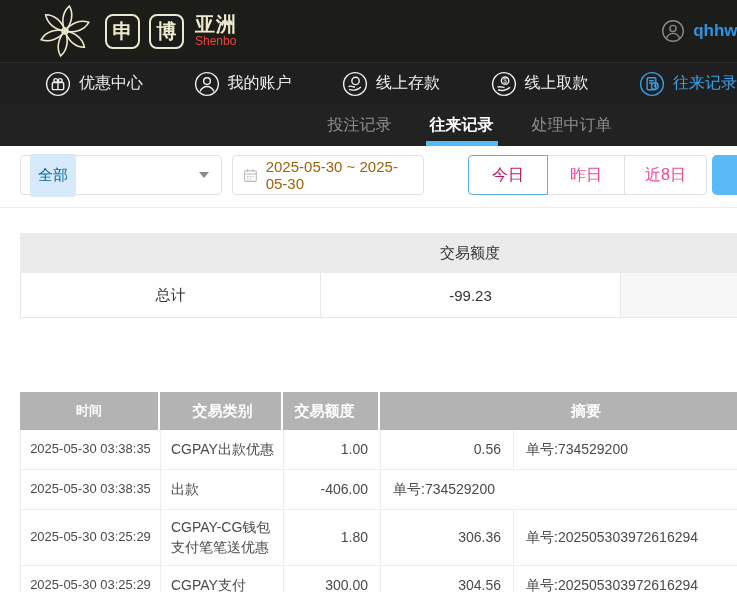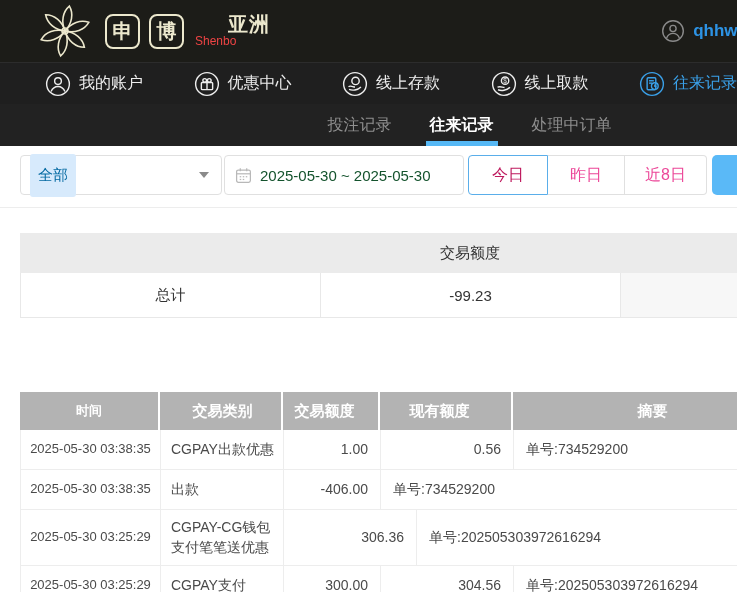--- a/index.html
+++ b/index.html
@@ -6,21 +6,21 @@
   body{font-family:"Liberation Sans","DejaVu Sans",sans-serif;background:#fff;}
   .viewport{position:relative;width:737px;height:592px;overflow:hidden;background:#fff;}
 
   
   .top-header{position:relative;height:62px;background:#1c1c18;display:flex;align-items:center;}
   .logo-wrap{display:flex;align-items:center;margin-left:34px;gap:9px;}
   .logo-flower{width:62px;height:60px;}
   .logo-char-box{width:31px;height:31px;border:2px solid #ece8cd;border-radius:8px;color:#ece8cd;
     font-size:20px;display:flex;align-items:center;justify-content:center;font-weight:bold;}
   .logo-right{display:flex;flex-direction:column;line-height:1.05;margin-left:2px;}
-  .logo-region{color:#ece8cd;font-size:20px;font-weight:bold;letter-spacing:1px;margin-left:33px;}
+  .logo-region{color:#ece8cd;font-size:20px;font-weight:bold;letter-spacing:1px;}
   .logo-sub{color:#ef4444;font-size:12px;}
   .hdr-user{position:absolute;right:-10px;top:0;height:62px;display:flex;align-items:center;gap:8px;}
   .hdr-user .uname{color:#2d93e4;font-size:17px;font-weight:bold;}
 
   
   .nav-bar{height:41px;background:#1f1f1f;border-top:1px solid #2c2c2c;display:flex;
     justify-content:space-between;align-items:center;padding:0 0 0 45px;}
   .nav-item{display:flex;align-items:center;gap:8px;color:#ededed;font-size:16px;cursor:pointer;width:98px;flex:none;}
   .nav-item.active{color:#3aa0e8;}
   .nav-item svg{flex:none;}
@@ -31,22 +31,22 @@
   .subtab.active{color:#fff;font-weight:bold;}
   .subtab.active::after{content:"";position:absolute;left:-2px;right:-2px;bottom:0;height:5px;background:#56b8f5;}
 
   
   .filter-row{position:relative;height:61px;border-bottom:1px solid #ededed;background:#fff;}
   .ctl{position:absolute;top:9px;height:40px;box-sizing:border-box;}
   .type-select{left:20px;width:202px;border:1px solid #e0e0e0;border-radius:4px;display:flex;
     align-items:center;justify-content:space-between;padding:0 12px 0 9px;cursor:pointer;}
   .type-tag{background:#d7eafc;color:#0369a1;font-size:15px;padding:12px 8px;border-radius:3px;}
   .caret-down{width:0;height:0;border-left:5px solid transparent;border-right:5px solid transparent;border-top:6px solid #8a8a8a;}
-  .date-box{left:224px;width:240px;border:1px solid #e0e0e0;border-radius:4px;display:flex;
-    align-items:center;gap:8px;padding:0 10px;color:#14532d;font-size:15px;cursor:pointer;}
+  .date-box{left:232px;width:192px;border:1px solid #e0e0e0;border-radius:4px;display:flex;
+    align-items:center;gap:8px;padding:0 10px;color:#a16207;font-size:15px;cursor:pointer;}
   .quick-group{left:468px;display:flex;}
   .qbtn{height:40px;box-sizing:border-box;display:flex;align-items:center;justify-content:center;
     font-size:16px;cursor:pointer;background:#fff;}
   .qbtn.today{width:80px;border:1px solid #5aaeea;color:#be185d;border-radius:4px 0 0 4px;z-index:2;}
   .qbtn.gray{border:1px solid #e0e0e0;border-left:none;color:#ec4899;}
   .qbtn.yesterday{width:77px;}
   .qbtn.last8{width:82px;border-radius:0 4px 4px 0;}
   .search-btn{left:712px;width:70px;background:#5ab9f7;border-radius:5px;cursor:pointer;}
 
   
@@ -122,37 +122,37 @@
       </svg>
       <span class="uname">qhhw2</span>
     </div>
   </div>
 
   <div class="nav-bar">
     <div class="nav-item">
       <svg width="26" height="26" viewBox="0 0 24 24">
         <g fill="none" stroke="currentColor" stroke-width="1.3">
           <circle cx="12" cy="12" r="10.5"></circle>
-            <circle cx="12" cy="9.3" r="3.1"></circle>
-          <path d="M5.6,19 C7.2,15.3 10,14.3 12,14.3 C14,14.3 16.8,15.3 18.4,19"></path>
-        </g>
-      </svg>
-      <span>我的账户</span>
-    </div>
-    <div class="nav-item">
-      <svg width="26" height="26" viewBox="0 0 24 24">
-        <g fill="none" stroke="currentColor" stroke-width="1.3">
-          <circle cx="12" cy="12" r="10.5"></circle>
           <rect x="6.8" y="10.6" width="10.4" height="6.6" rx="0.8"></rect>
           <line x1="12" y1="10.6" x2="12" y2="17.2"></line>
           <circle cx="9.9" cy="8.7" r="1.7"></circle>
             <circle cx="14.1" cy="8.7" r="1.7"></circle>
         </g>
       </svg>
       <span>优惠中心</span>
+    </div>
+    <div class="nav-item">
+      <svg width="26" height="26" viewBox="0 0 24 24">
+        <g fill="none" stroke="currentColor" stroke-width="1.3">
+          <circle cx="12" cy="12" r="10.5"></circle>
+            <circle cx="12" cy="9.3" r="3.1"></circle>
+          <path d="M5.6,19 C7.2,15.3 10,14.3 12,14.3 C14,14.3 16.8,15.3 18.4,19"></path>
+        </g>
+      </svg>
+      <span>我的账户</span>
     </div>
     <div class="nav-item">
       <svg width="26" height="26" viewBox="0 0 24 24">
         <g fill="none" stroke="currentColor" stroke-width="1.3">
           <circle cx="12" cy="12" r="10.5"></circle>
           <circle cx="12.5" cy="9.2" r="3.4"></circle>
           <path d="M6,14.5 C8,13 10,14.8 12,14.8"></path>
           <path d="M6.5,17 C9.5,18.3 14.5,17.8 17.5,14.8"></path>
         </g>
       </svg>
@@ -230,40 +230,40 @@
       <div class="sc2">-99.23</div>
       <div class="sc3"></div>
     </div>
   </div>
 
   <div class="tx-table">
     <div class="tx-head">
       <div class="cell c-time">时间</div>
       <div class="cell c-type" style="justify-content:center;">交易类别</div>
       <div class="cell c-amount" style="justify-content:center;">交易额度</div>
-      <div class="cell c-balance" style="justify-content:center;">现有额度</div>
       <div class="cell c-summary" style="justify-content:center;">摘要</div>
     </div>
 
     <div class="tx-row">
       <div class="cell c-time">2025-05-30 03:38:35</div>
       <div class="cell c-type">CGPAY出款优惠</div>
       <div class="cell c-amount">1.00</div>
       <div class="cell c-balance">0.56</div>
       <div class="cell c-summary">单号:734529200</div>
     </div>
     <div class="tx-row">
       <div class="cell c-time">2025-05-30 03:38:35</div>
       <div class="cell c-type">出款</div>
       <div class="cell c-amount">-406.00</div>
       <div class="cell c-summary">单号:734529200</div>
     </div>
     <div class="tx-row">
       <div class="cell c-time">2025-05-30 03:25:29</div>
       <div class="cell c-type">CGPAY-CG钱包支付笔笔送优惠</div>
+      <div class="cell c-amount">1.80</div>
       <div class="cell c-balance">306.36</div>
       <div class="cell c-summary">单号:202505303972616294</div>
     </div>
     <div class="tx-row">
       <div class="cell c-time">2025-05-30 03:25:29</div>
       <div class="cell c-type">CGPAY支付</div>
       <div class="cell c-amount">300.00</div>
       <div class="cell c-balance">304.56</div>
       <div class="cell c-summary">单号:202505303972616294</div>
     </div>

